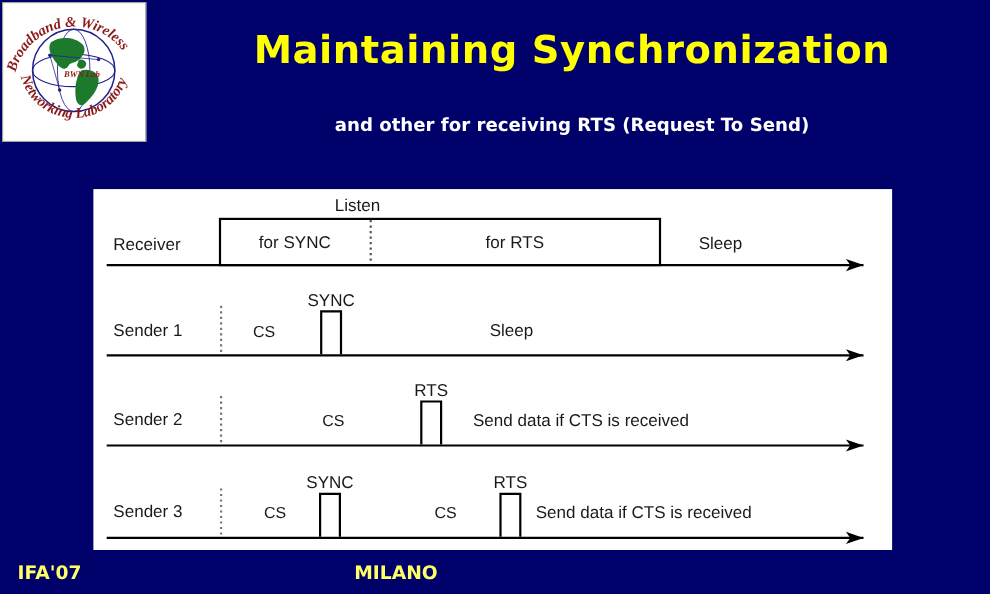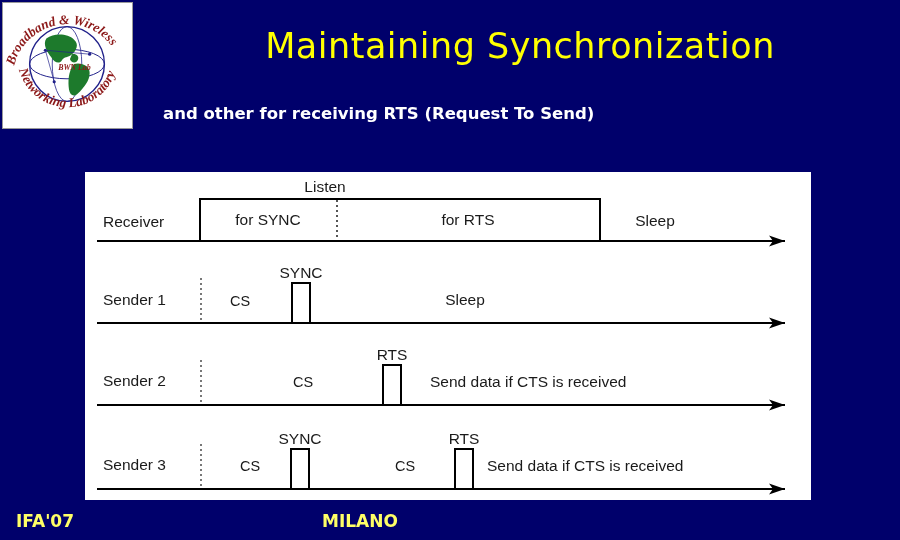--- a/index.html
+++ b/index.html
@@ -31,39 +31,39 @@
 
   
   #title {
     position: absolute;
     left: 150px;
     top: 26px;
     width: 740px;
     text-align: center;
     color: #ffff00;
     font-family: "DejaVu Sans", sans-serif;
-    font-weight: normal;
+    font-weight: bold;
     font-size: 35px;
     letter-spacing: 0.5px;
     white-space: nowrap;
   }
 
   
   #body-text {
     position: absolute;
     left: 155px;
     top: 100px;
     width: 722px;
     color: #ffffff;
     font-family: "DejaVu Sans", sans-serif;
     font-weight: bold;
     font-size: 16.5px;
     line-height: 27px;
   }
-  #body-text .ln2 { display: block; margin-left: 8px; }
+  #body-text .ln2 { display: block; margin-left: 8px; text-align: center; }
 
   
   #panel {
     position: absolute;
     left: 85px;
     top: 172px;
     width: 726px;
     height: 328px;
     background: #ffffff;
   }

